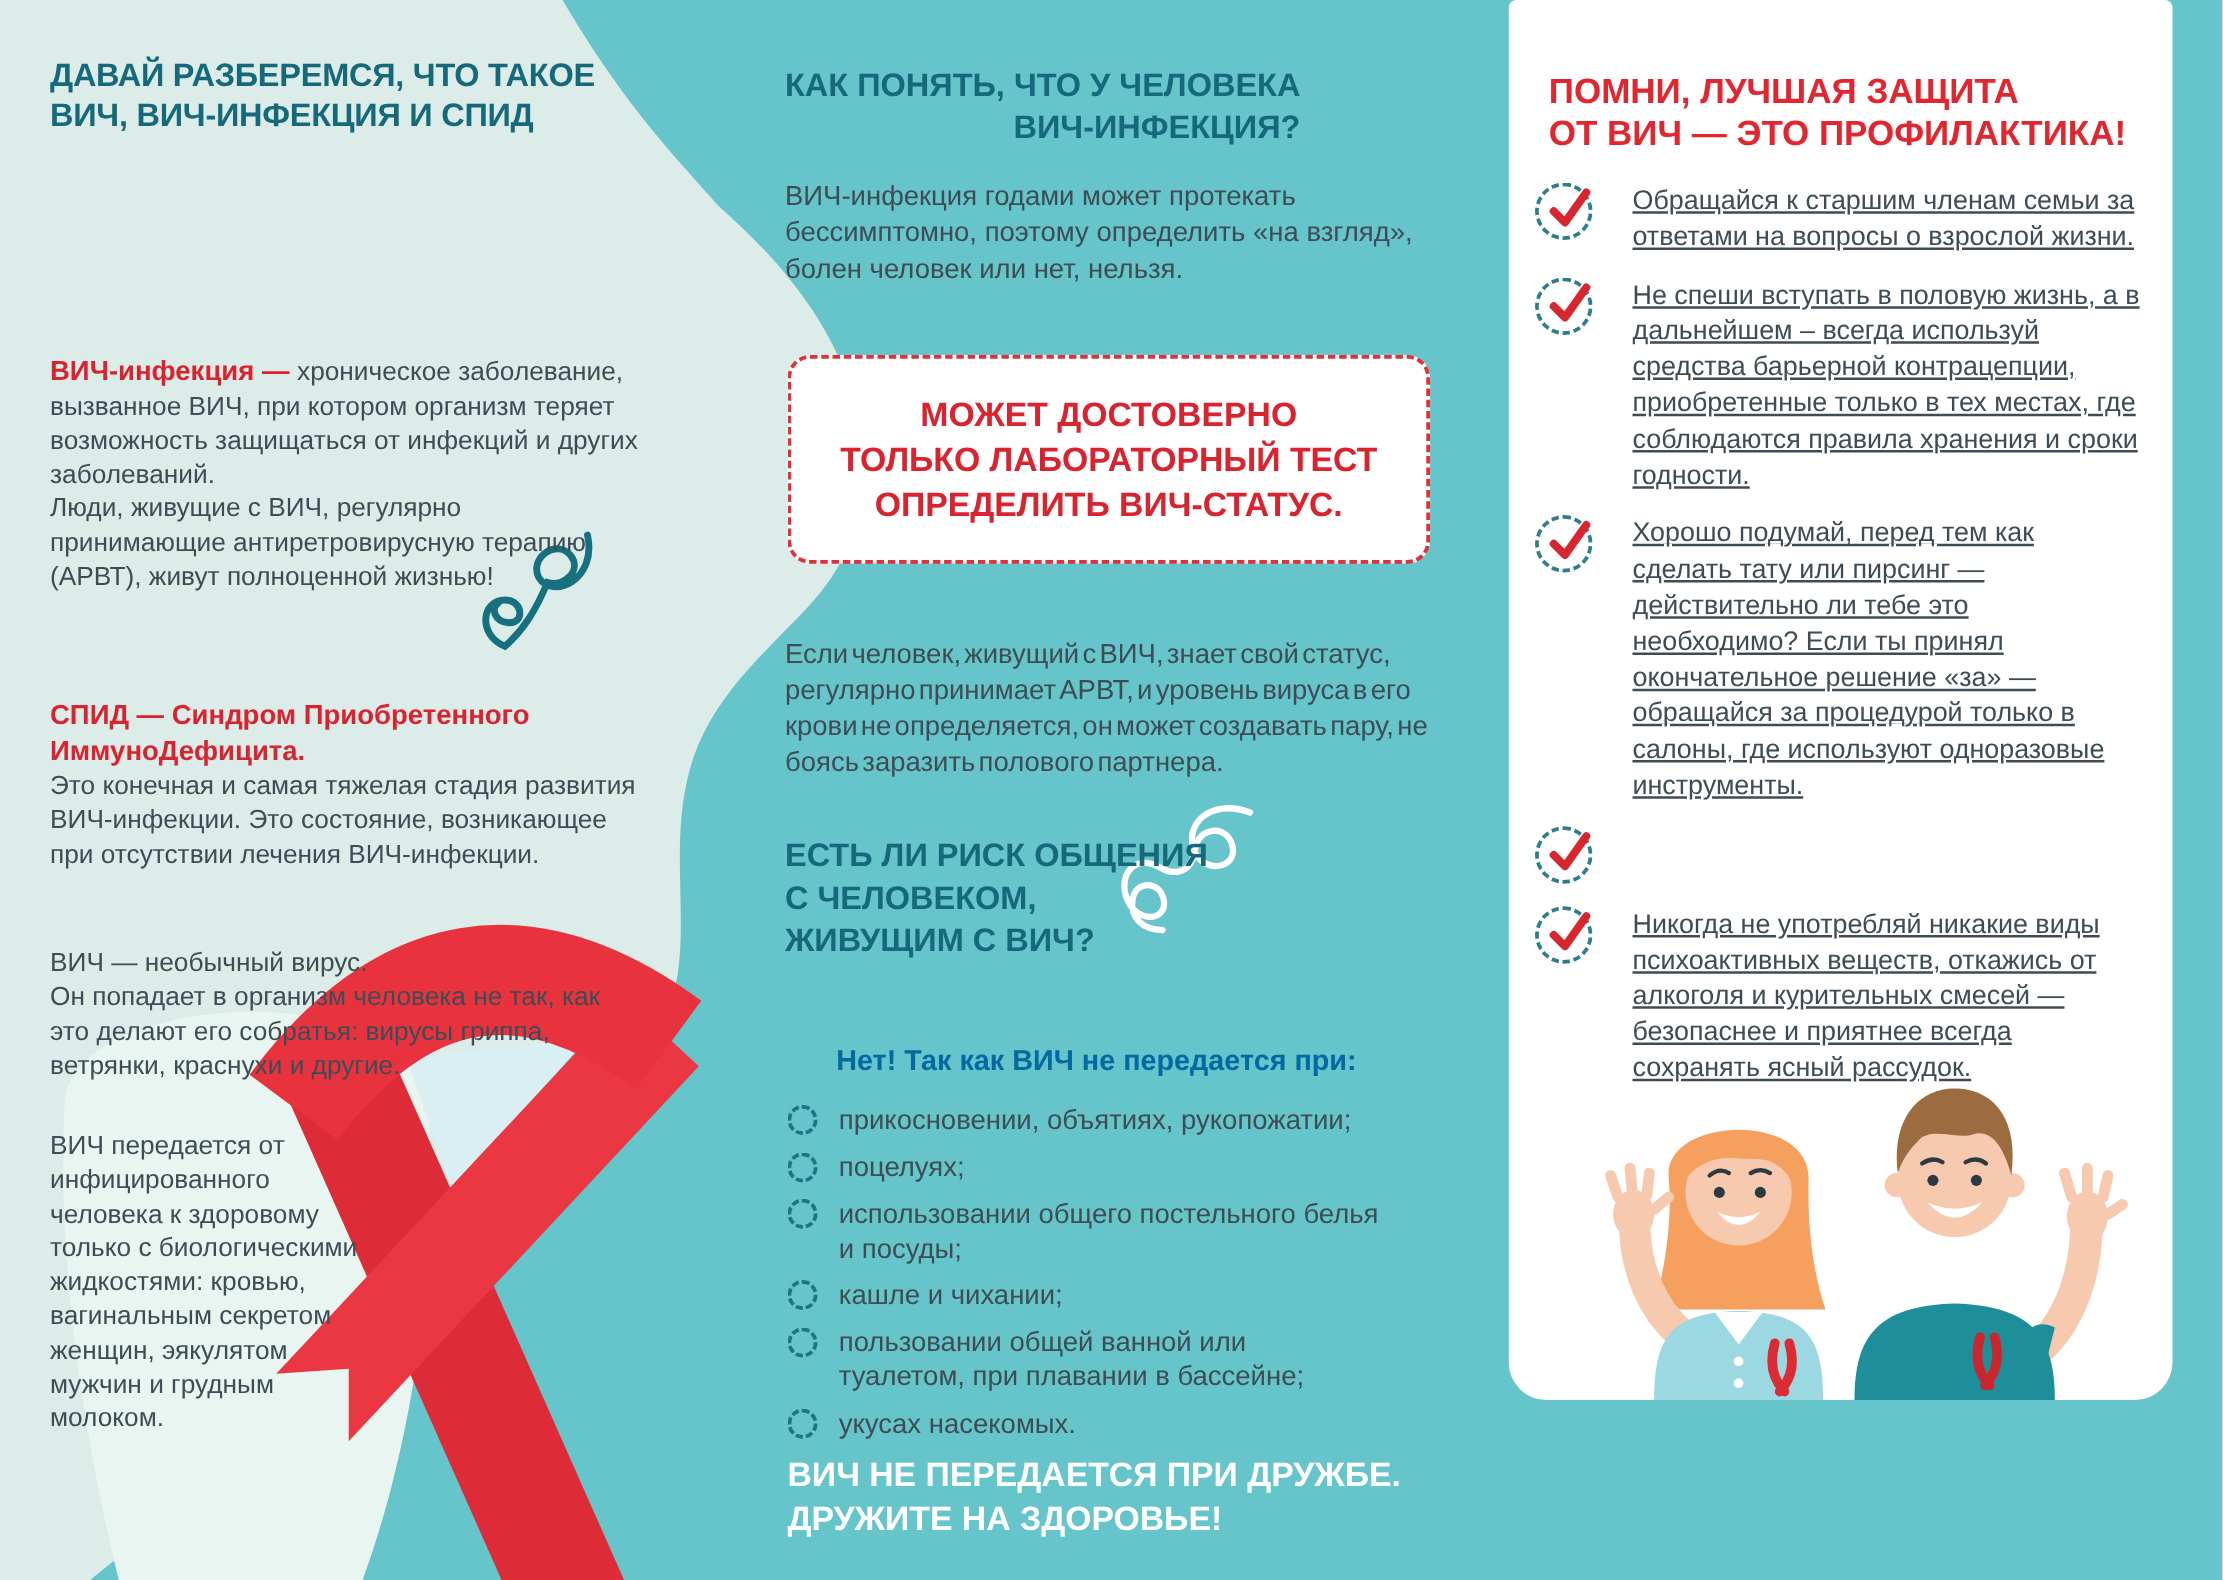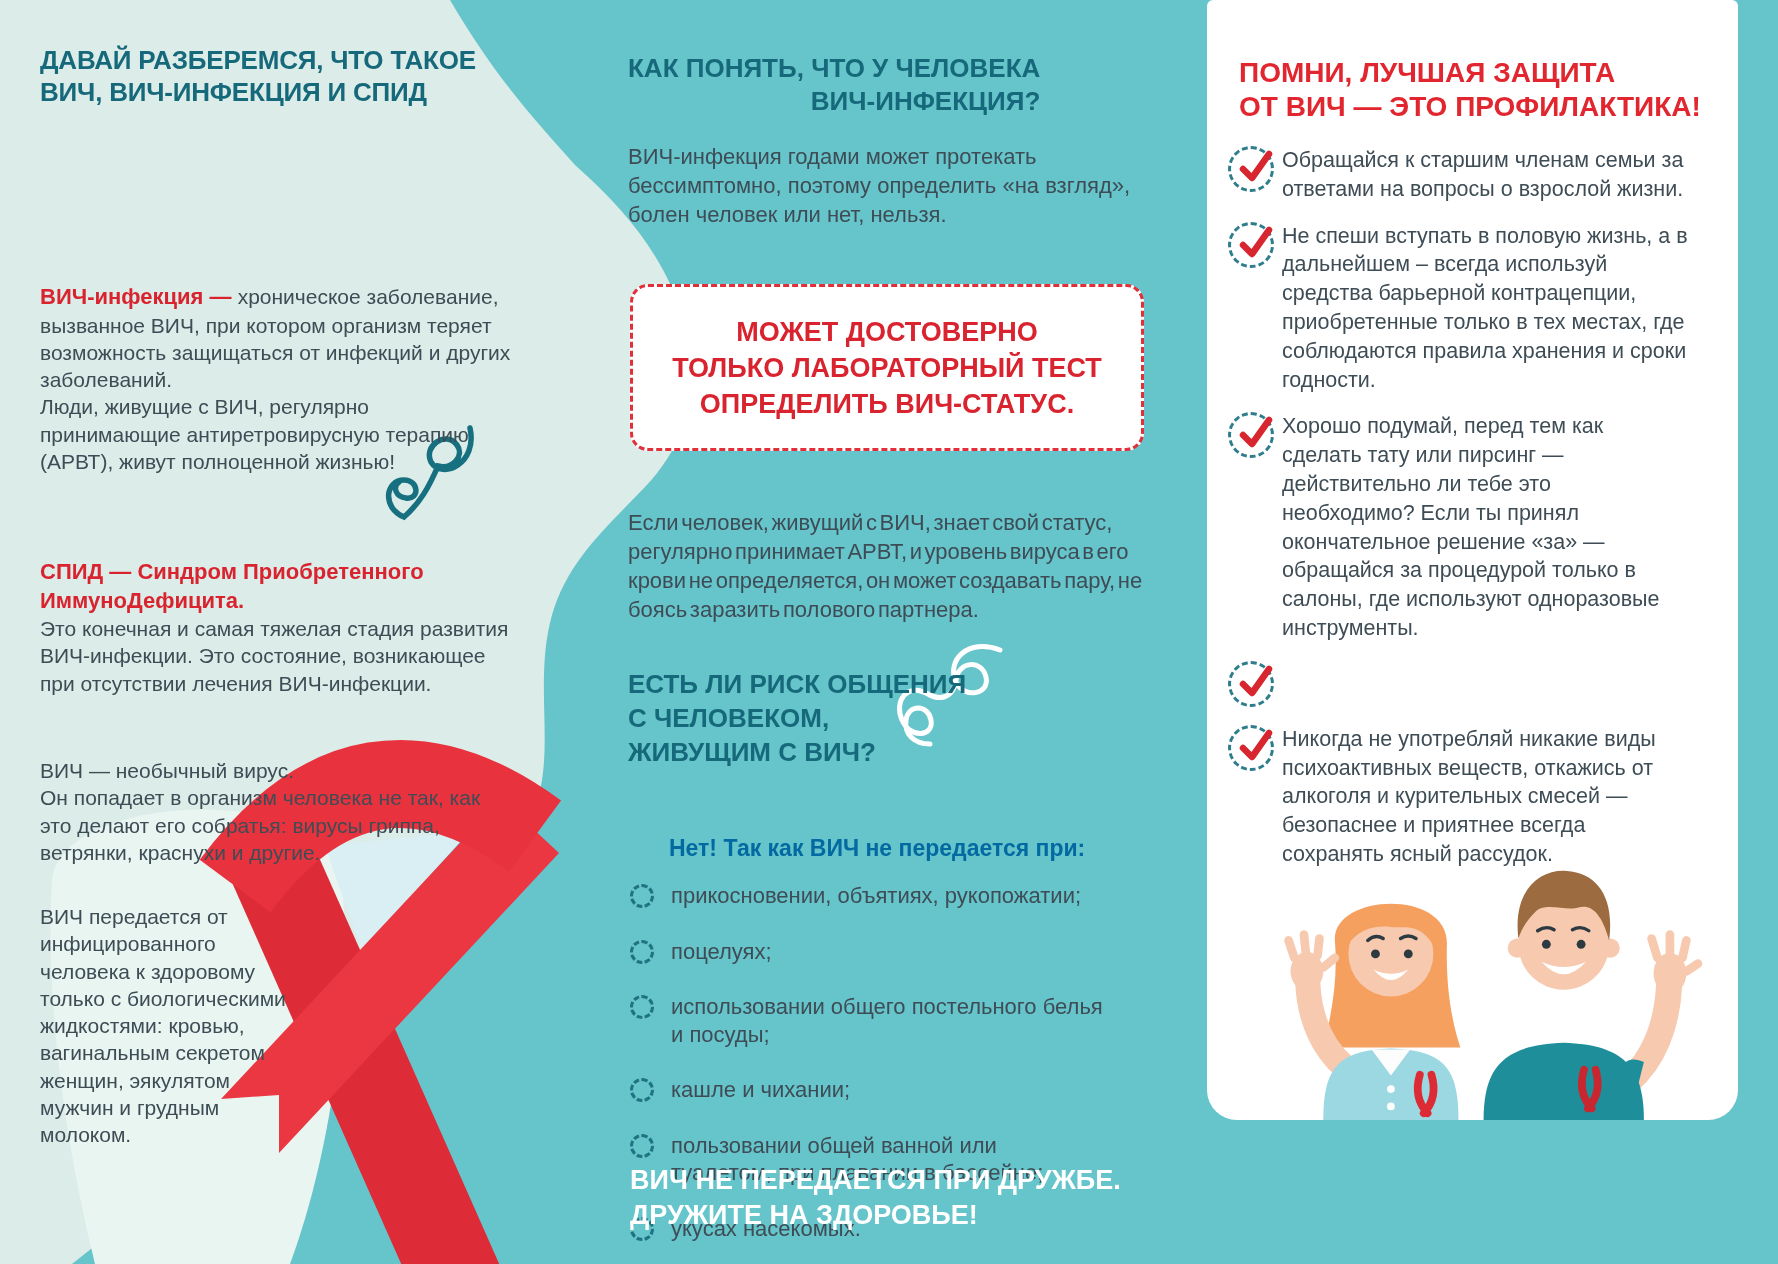--- a/index.html
+++ b/index.html
@@ -37,38 +37,38 @@
       font-size:27px;line-height:1.34;}
   .testbox span{display:block;white-space:nowrap;}
   .mid-para{position:absolute;left:628px;top:508px;width:535px;font-size:22px;line-height:1.32;
       word-spacing:-3.5px;}
   .h3{position:absolute;left:628px;top:668px;color:#16697A;font-size:26px;font-weight:800;
       line-height:1.3;white-space:nowrap;text-transform:uppercase;}
   .h3 span{display:block;}
   .mid-lead{position:absolute;left:628px;top:835px;color:#0369a1;font-weight:700;font-size:23px;
       white-space:nowrap;margin-left:41px;}
   .bullets{position:absolute;left:630px;top:882px;width:480px;display:flex;
-      flex-direction:column;gap:28px;}
+      flex-direction:column;gap:10px;}
   .bullet{display:flex;gap:17px;font-size:22px;line-height:1.25;}
   .bullet .ring{flex:0 0 auto;width:24px;height:24px;box-sizing:border-box;
       border:3px dashed #1F7382;border-radius:50%;margin-top:2px;}
   .bullet .btxt{max-width:432px;}
   .mid-footer{position:absolute;left:630px;top:1163px;color:#FFFFFF;font-weight:700;
       font-size:27px;line-height:1.3;white-space:nowrap;text-transform:uppercase;}
   .mid-footer span{display:block;}
 
   
   .card{position:absolute;left:1207px;top:0;width:531px;height:1120px;background:#FFFFFF;
       border-radius:6px 6px 30px 30px;overflow:hidden;}
   .card-h{position:absolute;left:32px;top:56px;color:#E2262F;font-size:28px;font-weight:800;
       line-height:1.2;white-space:nowrap;text-transform:uppercase;}
   .card-h span{display:block;}
   .checklist{position:absolute;left:21px;top:146px;width:492px;display:flex;
       flex-direction:column;gap:18px;}
-  .check-item{display:flex;gap:8px;}
+  .check-item{display:flex;gap:32px;text-decoration:underline;}
   .check-icon{flex:0 0 auto;width:46px;height:46px;box-sizing:border-box;
       border:3px dashed #2E7D8C;border-radius:50%;position:relative;}
   .check-icon svg{position:absolute;left:2px;top:-4px;overflow:visible;}
   .check-text{font-size:21.5px;color:#3E4C55;line-height:1.34;max-width:406px;}
   .people{position:absolute;left:15px;bottom:0;width:500px;height:280px;}
 </style>
 </head>
 <body>
 
 <div class="poster">

